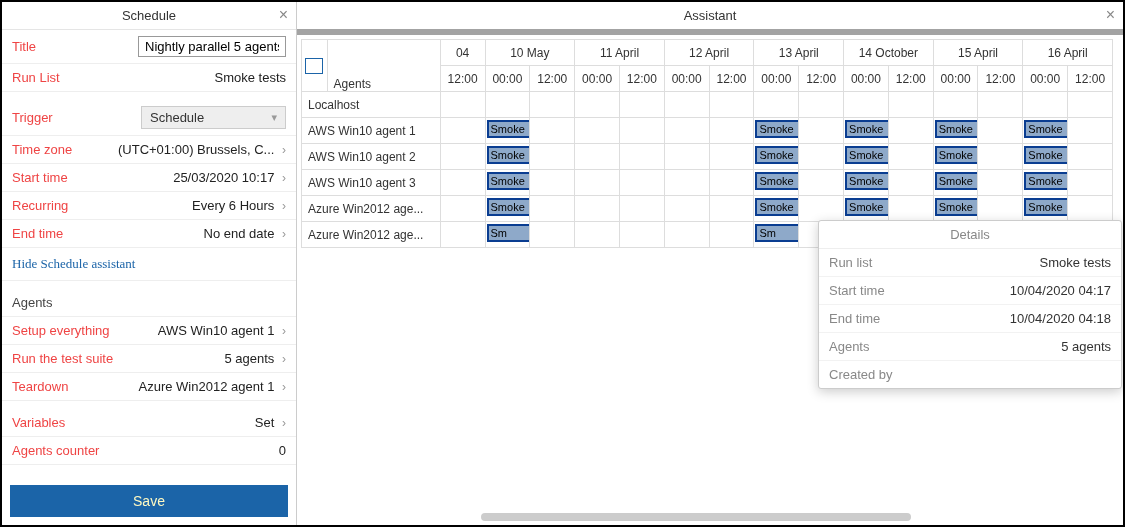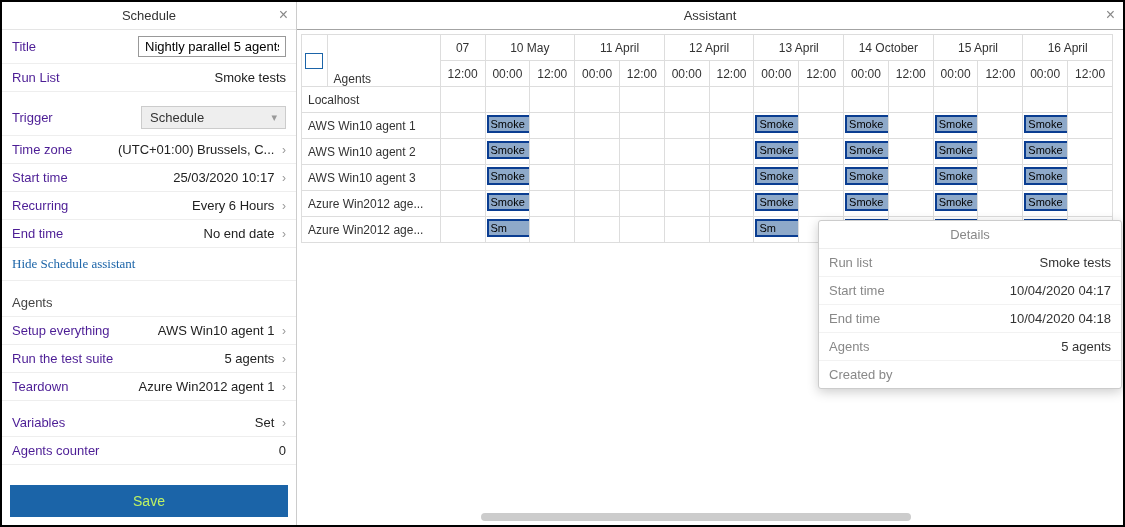--- a/index.html
+++ b/index.html
@@ -42,21 +42,21 @@
   overflow-y: auto;
 }
 .row {
   display: flex;
   justify-content: space-between;
   align-items: center;
   padding: 6px 10px;
   border-bottom: 1px solid #eee;
   min-height: 28px;
 }
-.row-label { color: #4c1d95; }
+.row-label { color: #ef4444; }
 .row-value { color: #222; text-align: right; }
 .chev { color: #999; margin-left: 4px; font-size: 12px; }
 .chev-down { color: #999; margin-left: 6px; font-size: 11px; }
 .title-input {
   border: 1px solid #999;
   padding: 2px 6px;
   font-size: 13px;
   width: 148px;
 }
 .trigger-select {
@@ -78,40 +78,40 @@
   color: #1b64a8;
   padding: 8px 10px;
   border-bottom: 1px solid #eee;
   cursor: pointer;
   display: block;
   font-family: Liberation Serif, serif;
 }
 .spacer { height: 8px; }
 .save-btn {
   background: #1b64a8;
-  color: #bef264;
+  color: #fef9c3;
   border: none;
   padding: 8px;
   margin: 2px 8px 8px 8px;
   cursor: pointer;
   font-size: 14px;
 }
 .right-panel {
   flex: 1;
   display: flex;
   flex-direction: column;
   position: relative;
 }
 .right-header {
   display: flex;
   justify-content: center;
   align-items: center;
   padding: 6px 10px;
   position: relative;
-  border-bottom: 1px solid #a3a3a3;
+  border-bottom: 6px solid #a3a3a3;
 }
 .right-header .close-x {
   position: absolute;
   right: 8px;
   top: 4px;
   color: #888;
   cursor: pointer;
   font-size: 16px;
 }
 .calendar-container {
@@ -332,21 +332,21 @@
           <col class="time-col">
           <col class="time-col">
         <col class="time-col">
           <col class="time-col">
           <col class="time-col">
       </colgroup>
       <thead>
         <tr>
           <th rowspan="2" class="cal-icon-cell"><span class="cal-icon"></span></th>
           <th rowspan="2" style="border: 1px solid rgb(221, 221, 221); text-align: left; padding-left: 6px; vertical-align: bottom;">Agents</th>
-          <th>07</th>
+          <th>04</th>
           <th colspan="2">10 May</th>
           <th colspan="2">11 April</th>
           <th colspan="2">12 April</th>
           <th colspan="2">13 April</th>
           <th colspan="2">14 October</th>
           <th colspan="2">15 April</th>
           <th colspan="2">16 April</th>
         </tr>
         <tr>
           <th>12:00</th>

